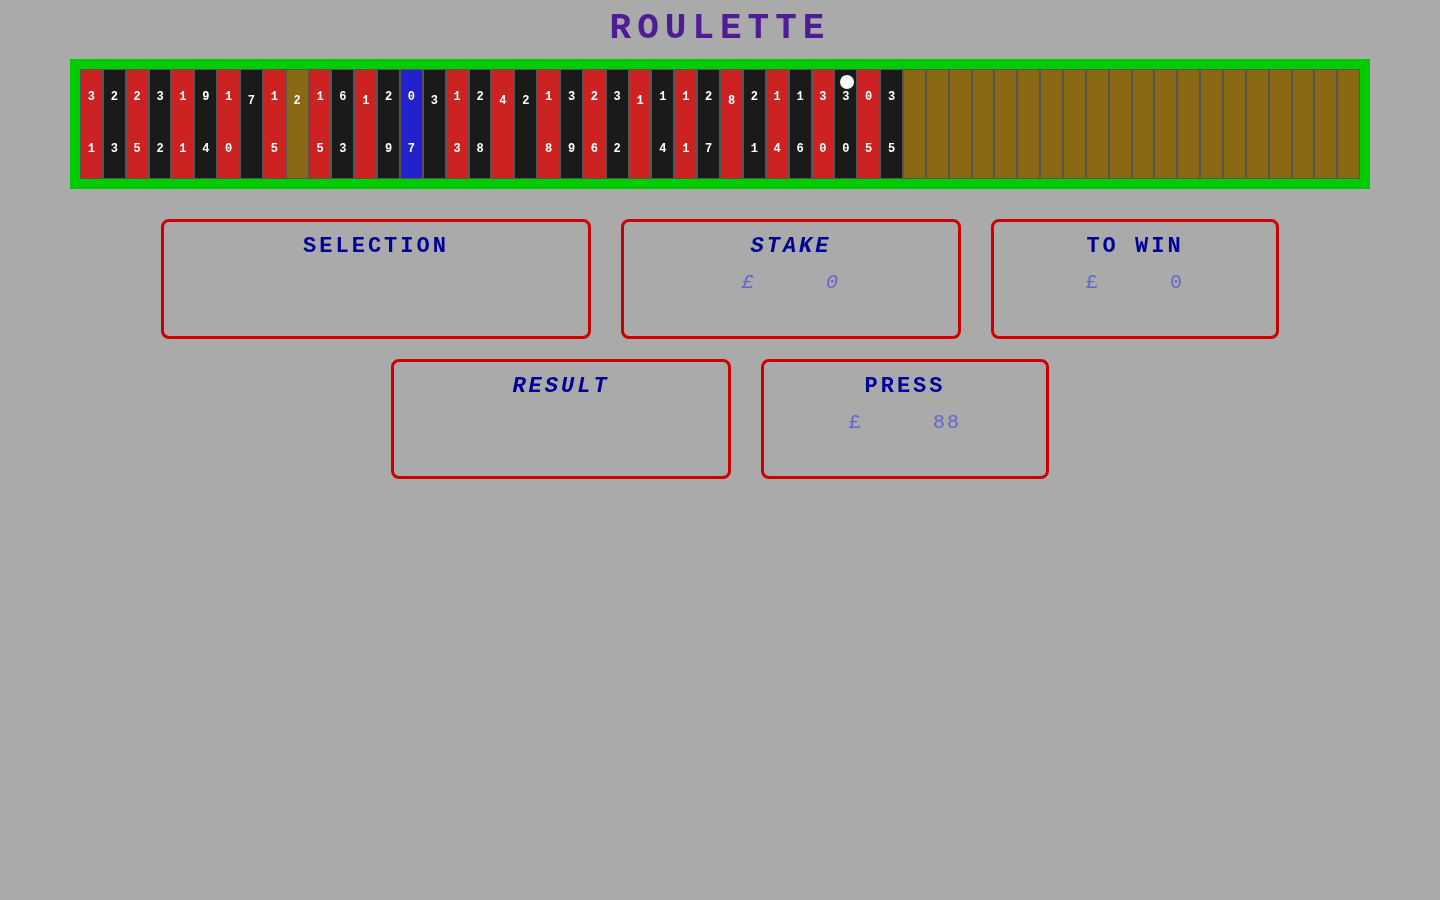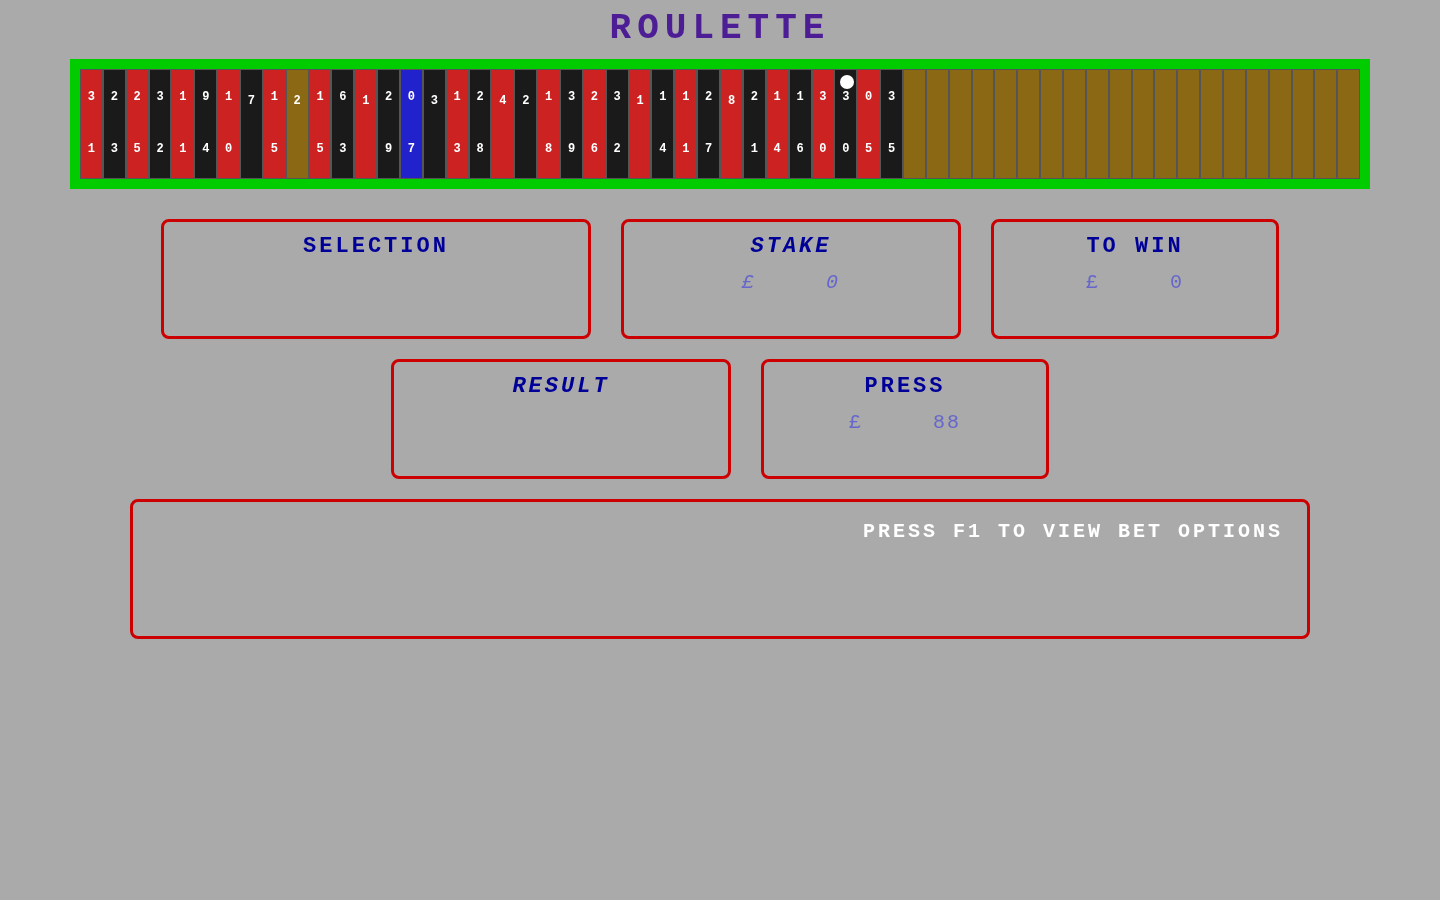--- a/index.html
+++ b/index.html
@@ -418,16 +418,13 @@
       <div class="panel-label">RESULT</div>
     </div>
     <div class="panel panel-narrow">
       <div class="panel-label">PRESS</div>
       <div class="panel-value">
         <span>£</span>&nbsp;&nbsp;&nbsp;&nbsp;&nbsp;<span>88</span>
       </div>
     </div>
   </div>
 
-  <div class="message-panel">
-    <div class="message-text">PRESS F1 TO VIEW BET OPTIONS</div>
-  </div>
 </div>
 
 </body></html>

